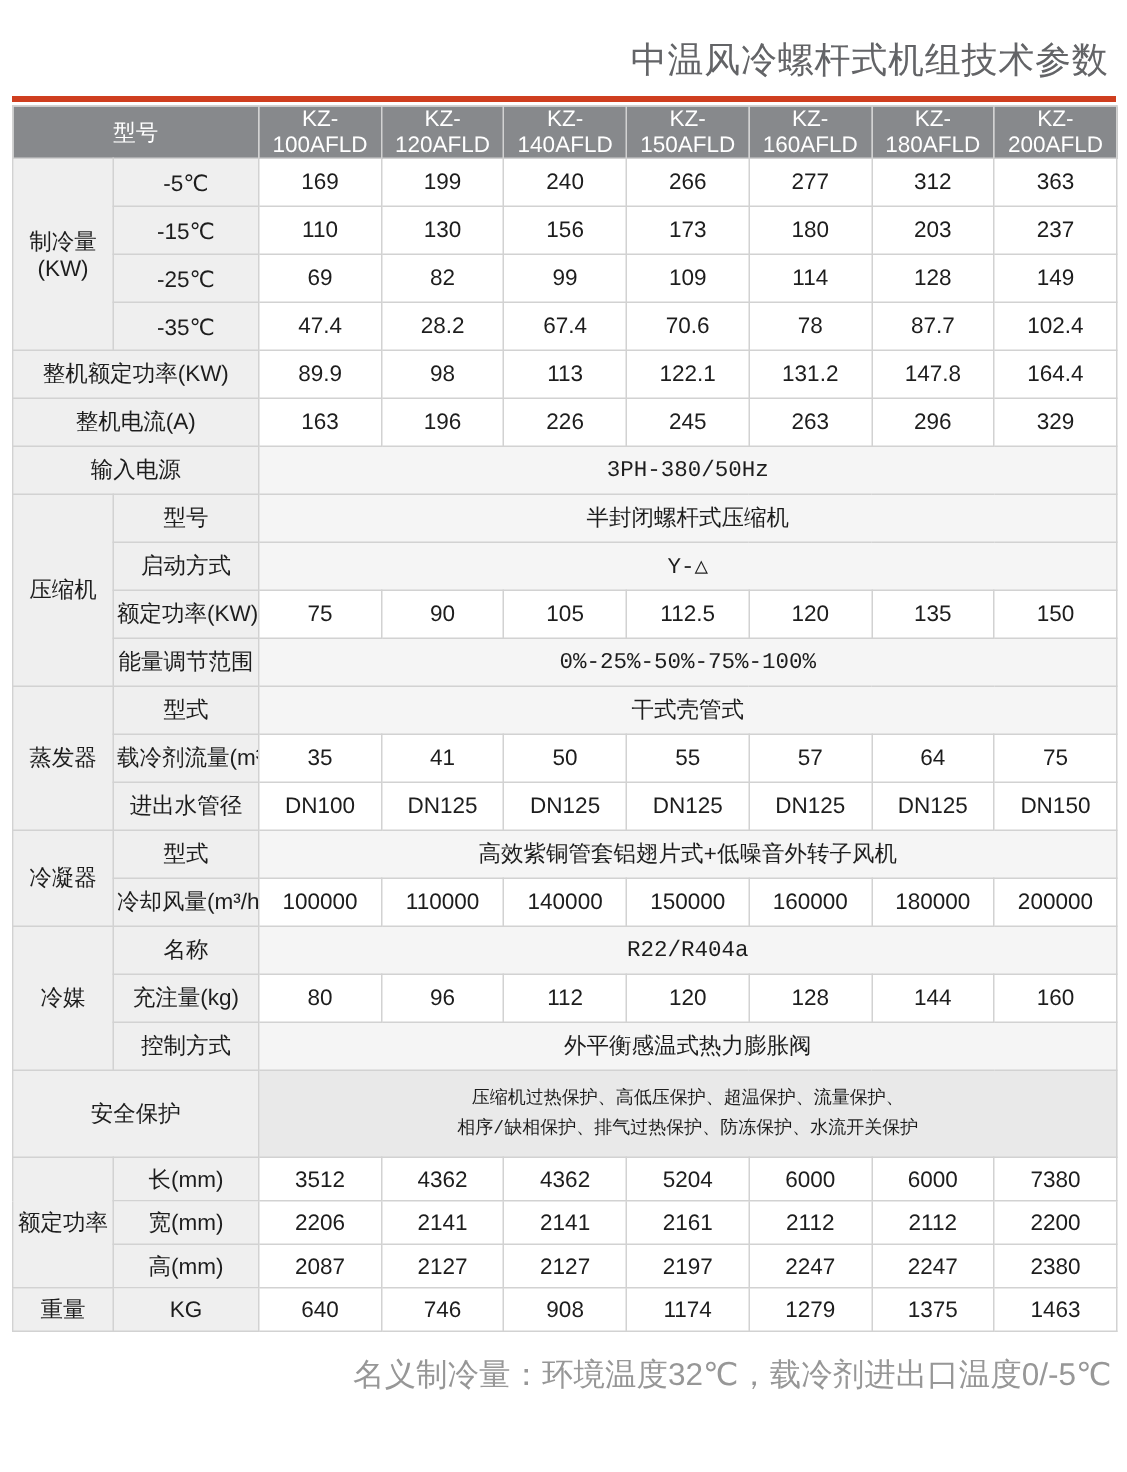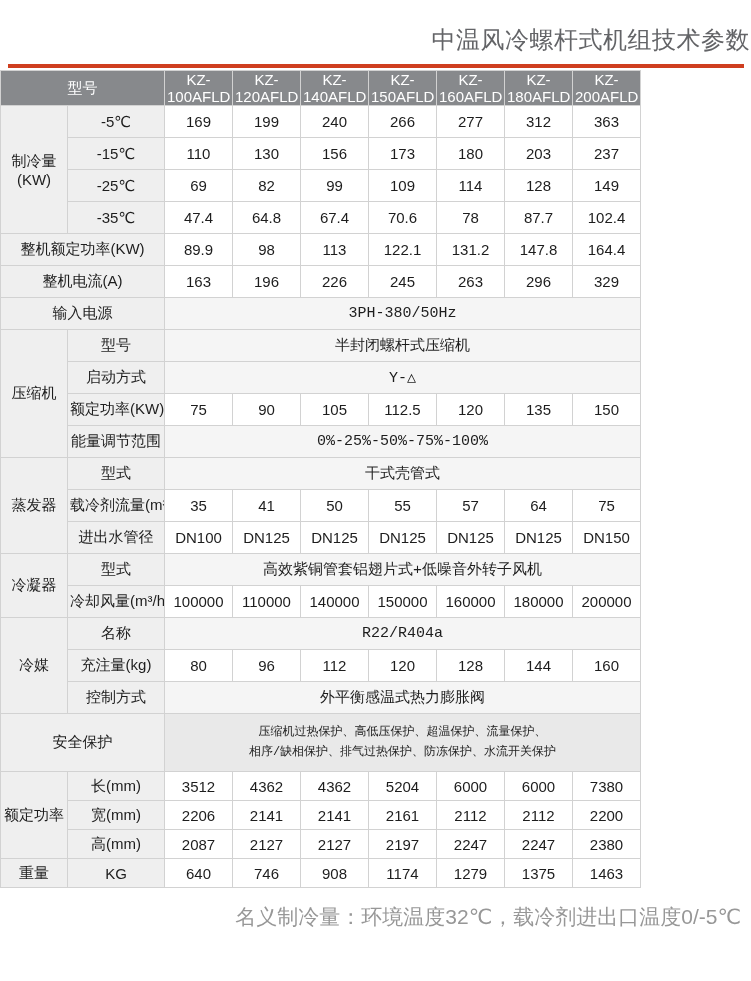--- a/index.html
+++ b/index.html
@@ -15,36 +15,37 @@
   }
   html,body{margin:0;padding:0;}
   body{
     width:751px;height:981px;overflow:hidden;background:#ffffff;
     font-family:"Liberation Sans","DejaVu Sans",sans-serif;
     color:var(--text);
   }
   .page{width:751px;height:981px;position:relative;}
   .title{
     box-sizing:border-box;
-    padding:24px 1px 8px 0;
+    padding:24px 12px 8px 0;
     text-align:right;
     font-size:24px;
     letter-spacing:.5px;
     color:var(--title);
     font-weight:500;
     margin-left:40px;
   }
   .accent-bar{
     margin-left:8px;
     width:736px;height:4px;
     background:var(--accent);
     margin-bottom:2px;
   }
   table.spec{
-    width:641px;
+    margin-left:8px;
+    width:737px;
     border-collapse:collapse;
     table-layout:fixed;
     border:1px solid var(--border);
   }
   table.spec th, table.spec td{
     border:1px solid var(--border);
     text-align:center;
     vertical-align:middle;
     font-size:15px;
     padding:0 2px;
@@ -143,21 +144,21 @@
           <td class="val">82</td>
           <td class="val">99</td>
           <td class="val">109</td>
           <td class="val">114</td>
           <td class="val">128</td>
           <td class="val">149</td>
         </tr>
         <tr>
           <td class="sub">-35℃</td>
           <td class="val">47.4</td>
-          <td class="val">64.8</td>
+          <td class="val">28.2</td>
           <td class="val">67.4</td>
           <td class="val">70.6</td>
           <td class="val">78</td>
           <td class="val">87.7</td>
           <td class="val">102.4</td>
         </tr>
         <tr>
           <td class="label2" colspan="2">整机额定功率(KW)</td>
           <td class="val">89.9</td>
           <td class="val">98</td>

